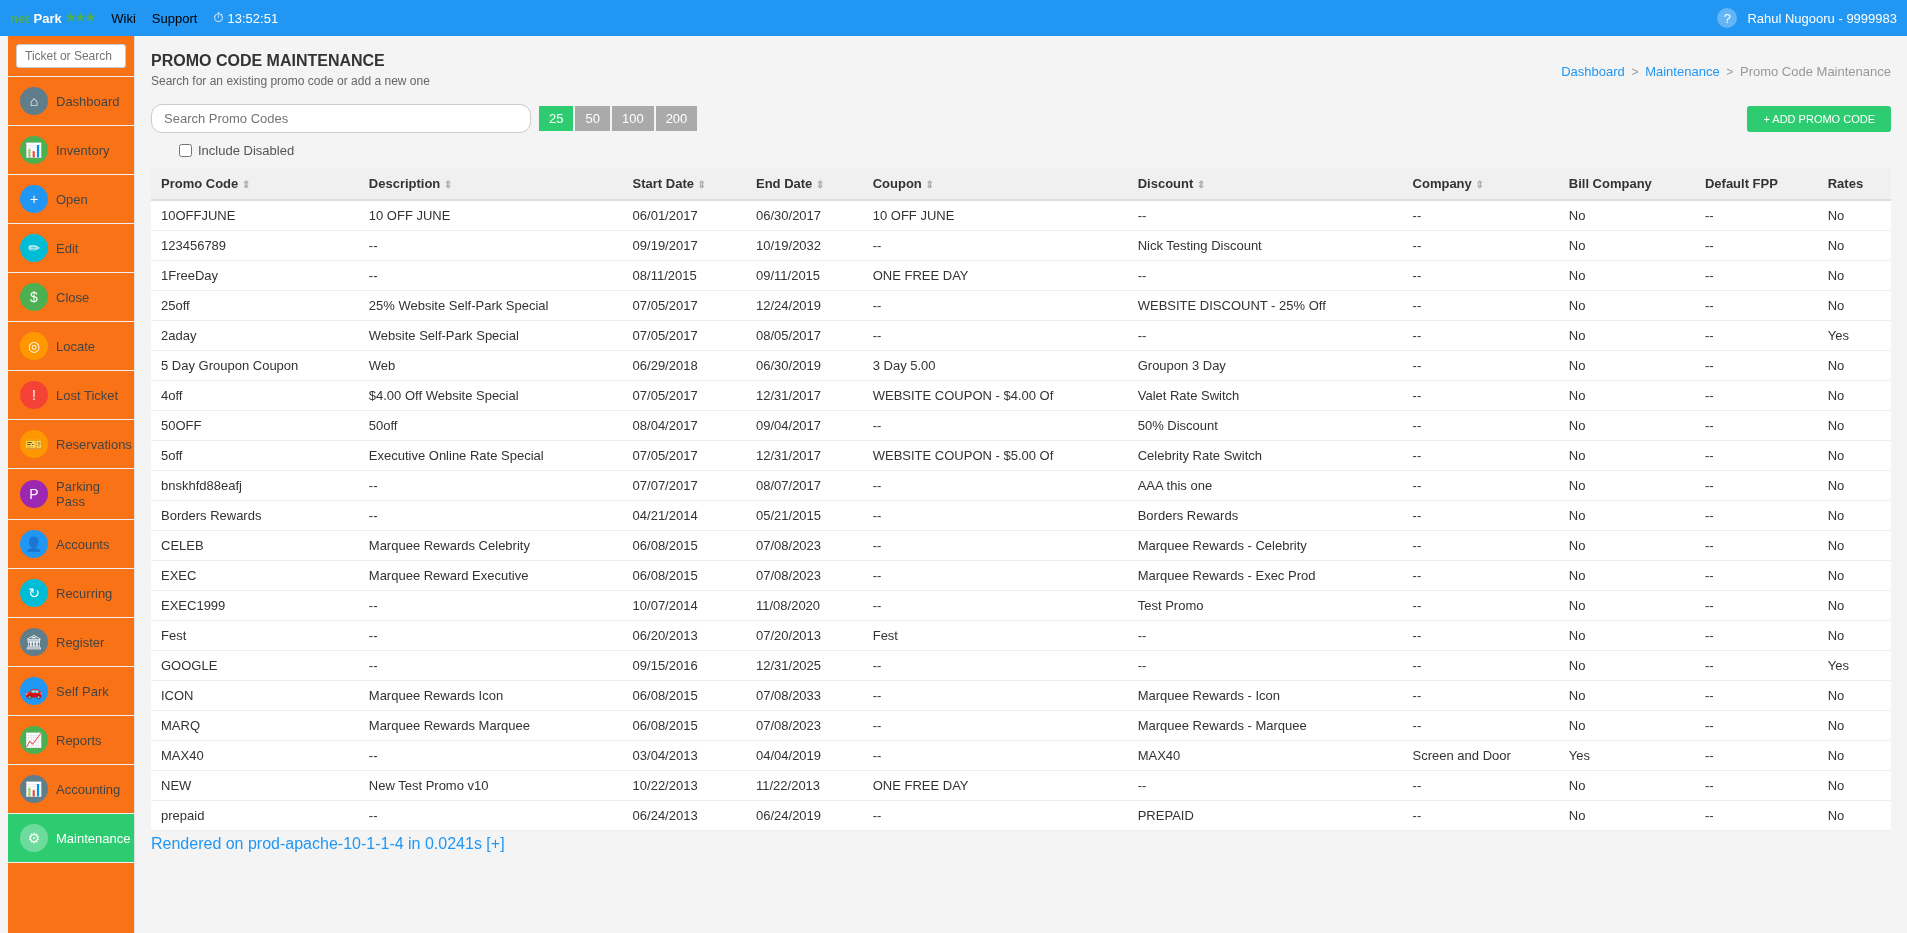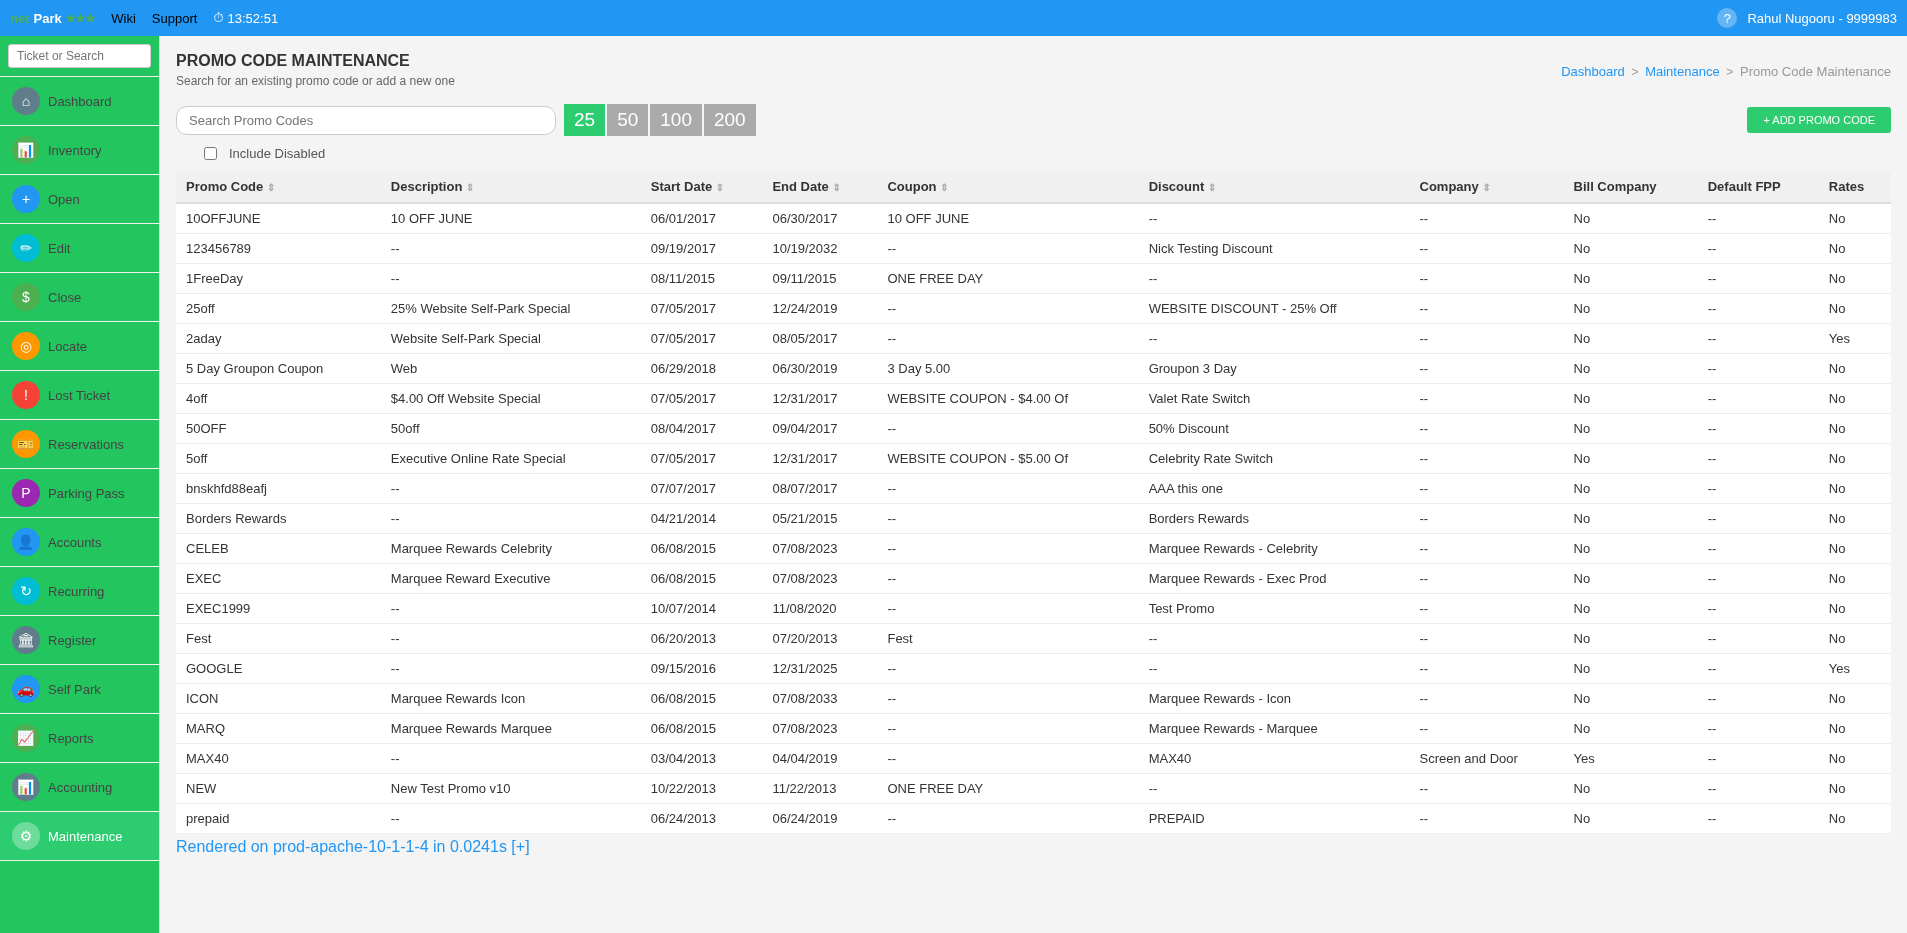--- a/index.html
+++ b/index.html
@@ -10,39 +10,40 @@
       background: #2196f3;
       color: white;
       height: 36px;
       display: flex;
       align-items: center;
       padding: 0 10px;
       justify-content: space-between;
       flex-shrink: 0;
     }
     #topbar .left { display: flex; align-items: center; gap: 16px; }
-    #topbar .logo { font-weight: bold; font-size: 16px; color: white; display: flex; align-items: center; gap: 4px; }
+    #topbar .logo { font-weight: bold; font-size: 16px; color: white; display: flex; align-items: flex-start; gap: 4px; }
     #topbar .logo .net { color: #4caf50; }
     #topbar .logo .park { color: white; }
     #topbar a { color: #000000; text-decoration: none; font-size: 13px; }
     #topbar .clock { display: flex; align-items: center; gap: 4px; font-size: 13px; }
     #topbar .right { display: flex; align-items: center; gap: 10px; color: white; }
 
     
     #main-layout { display: flex; flex: 1; overflow: hidden; }
 
     
     #sidebar {
-      width: 160px;
-      background: #22c55e;
+      width: 127px;
+      background: #f97316;
       display: flex;
       flex-direction: column;
       border-right: 1px solid #ddd;
       overflow-y: auto;
       flex-shrink: 0;
+      margin-left: 8px;
     }
     #search-box {
       padding: 8px;
       border-bottom: 1px solid #eee;
     }
     #search-box input {
       width: 100%;
       border: 1px solid #ccc;
       border-radius: 3px;
       padding: 4px 8px;
@@ -99,38 +100,38 @@
       border-radius: 11px;
       padding: 6px 12px;
       width: 380px;
       font-size: 13px;
     }
     .page-size-btns { display: flex; gap: 2px; }
     .page-size-btn {
       padding: 5px 10px;
       border: none;
       cursor: pointer;
-      font-size: 19px;
+      font-size: 13px;
       color: white;
     }
     .page-size-btn.active { background: #2ecc71; }
     .page-size-btn.inactive { background: #aaa; }
 
     .add-btn {
       background: #2ecc71;
       color: white;
       border: none;
       padding: 7px 16px;
       border-radius: 3px;
       cursor: pointer;
       font-size: 11px;
       margin-left: auto;
     }
 
-    .include-disabled { display: flex; align-items: center; gap: 12px; margin-bottom: 10px; color: #555; padding-left: 28px; }
+    .include-disabled { display: flex; align-items: center; gap: 6px; margin-bottom: 10px; color: #555; padding-left: 28px; }
 
     
     .data-table {
       width: 100%;
       border-collapse: collapse;
       background: white;
     }
     .data-table th {
       background: #f0f0f0;
       padding: 8px 10px;

